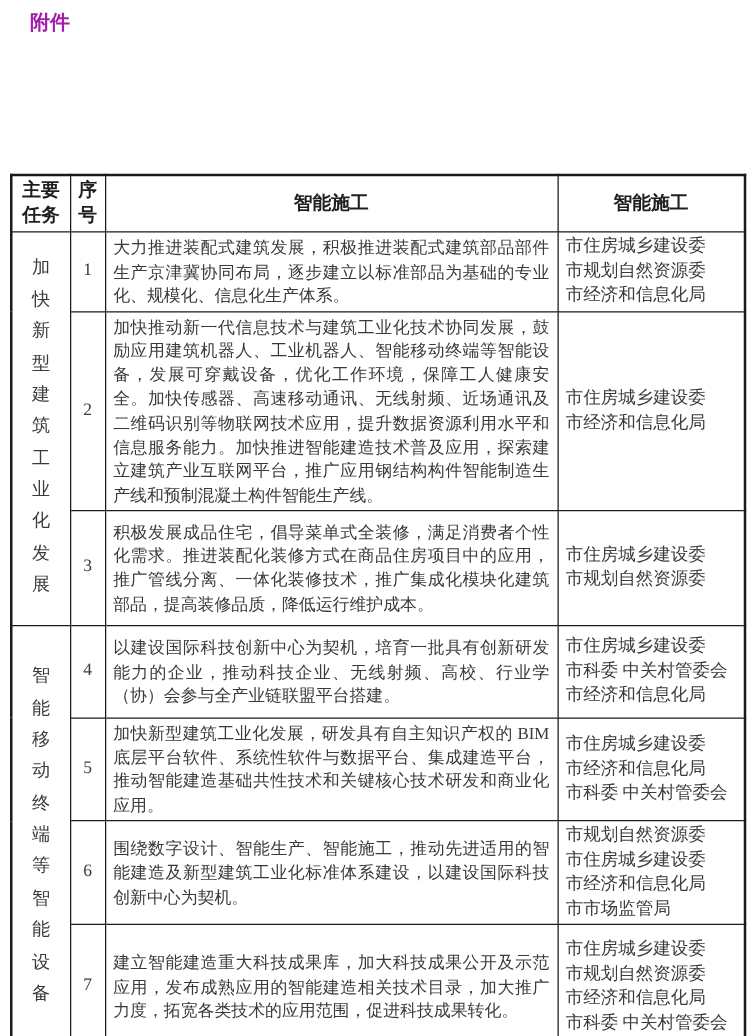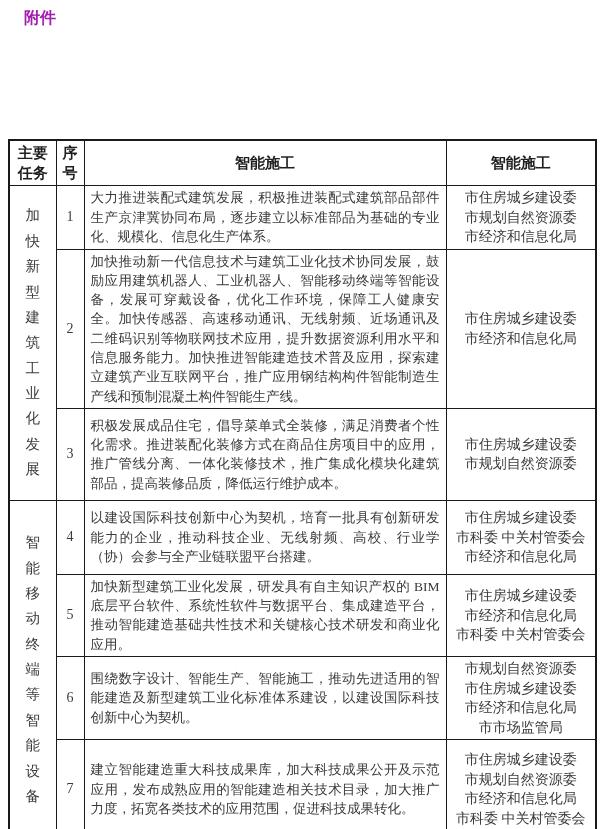--- a/index.html
+++ b/index.html
@@ -59,20 +59,21 @@
     color: #1f1f1f;
     text-align: center;
     white-space: pre-line;
     line-height: 20px;
     height: 42px;
     padding: 2px;
   }
   td.group-cell {
     text-align: center;
     padding: 6px 2px;
+    font-family: Liberation Mono, monospace;
   }
   .group-vtext {
     width: 1.1em;
     margin: 0 auto;
     font-size: 14.5px;
     line-height: 1.75;
     word-break: break-all;
     color: #3a3a3a;
     text-align: center;
   }
@@ -84,21 +85,20 @@
   }
   td.content-cell {
     font-size: 13.5px;
     line-height: 19.3px;
     text-align: justify;
     color: #3a3a3a;
     padding: 3px 9px;
     font-family: Liberation Serif, serif;
   }
   td.units-cell {
-    text-align: center;
     font-size: 14px;
     line-height: 19.5px;
     white-space: pre-line;
     color: #3a3a3a;
     padding: 2px 4px;
   }
   tr.r1 { height: 60px; }
   tr.r2 { height: 155px; }
   tr.r3 { height: 92px; }
   tr.r4 { height: 74px; }

